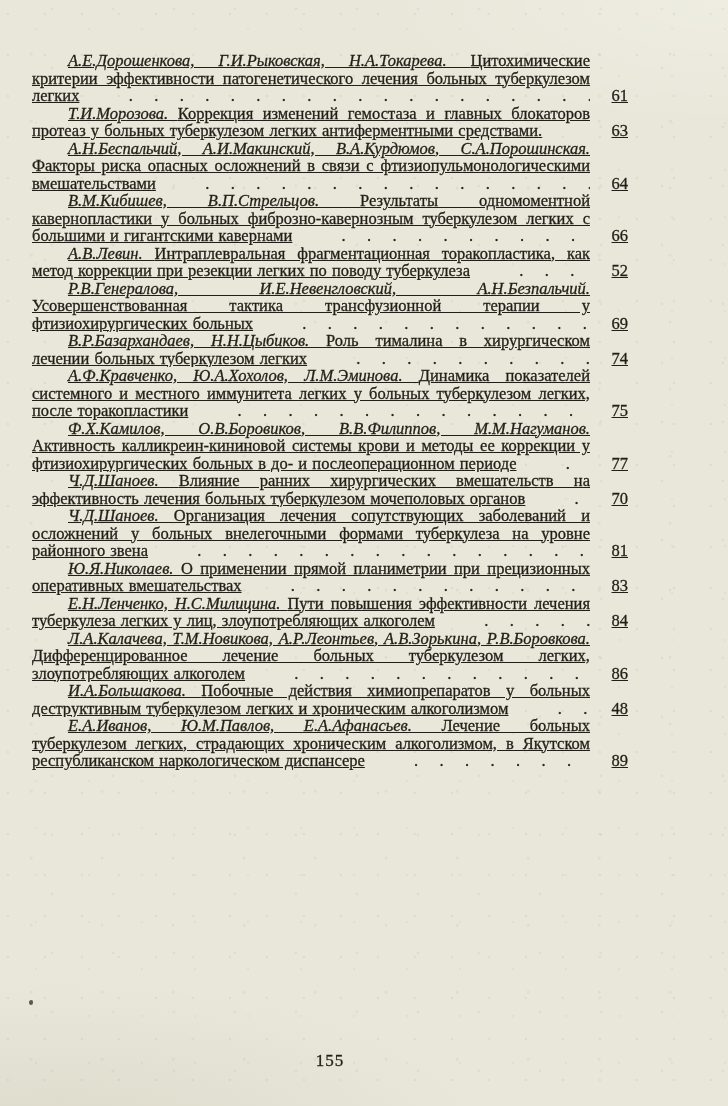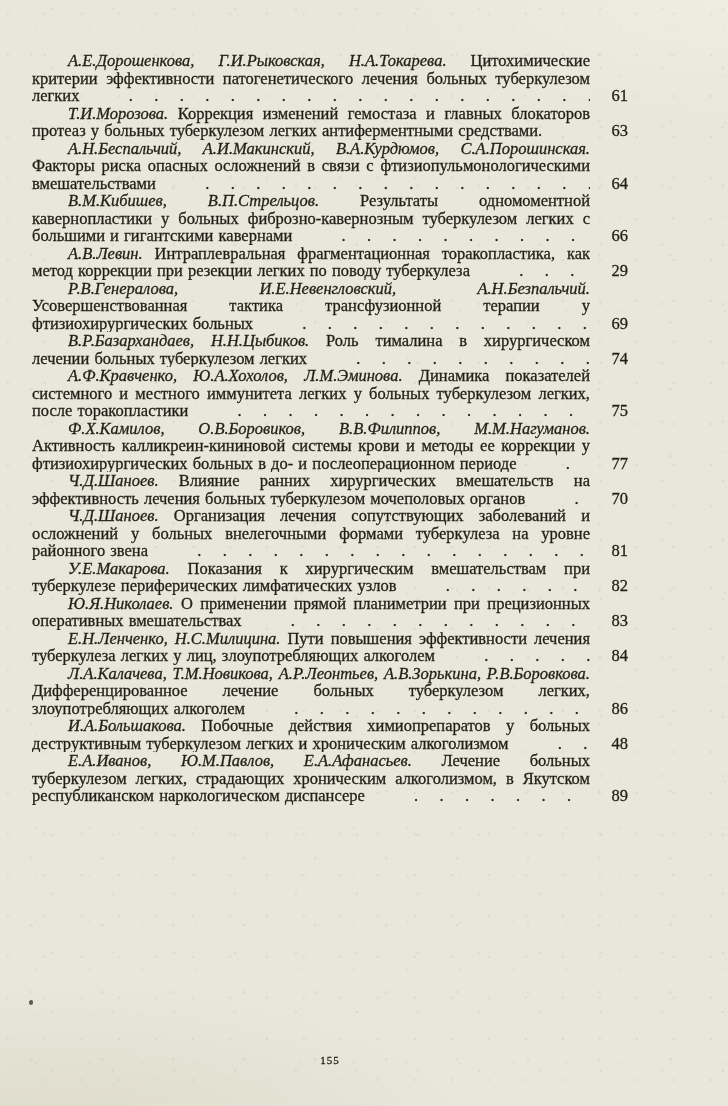--- a/index.html
+++ b/index.html
@@ -25,20 +25,21 @@
       radial-gradient(620px 240px at 8% 104%, rgba(175,170,145,0.22), rgba(0,0,0,0) 70%),
       radial-gradient(500px 180px at 100% 0%, rgba(255,255,250,0.25), rgba(0,0,0,0) 70%);
     background-size: 37px 41px, 53px 47px, 71px 67px, 61px 59px, 100% 100%, 100% 100%;
   }
 
   .sheet {
     position: absolute;
     inset: 0;
     box-sizing: border-box;
     padding: 52px 100px 0 32px;
+    text-decoration: underline;
   }
 
   .toc { width: 596px; }
 
   .entry { display: flex; }
 
   .entry-text {
     width: 558px;
     text-align: justify;
     text-indent: 36px;
@@ -65,21 +66,21 @@
     align-items: flex-end;
     justify-content: flex-end;
   }
 
   .folio {
     position: absolute;
     top: 1052px;
     left: 0;
     width: 660px;
     text-align: center;
-    font-size: 11px;
+    font-size: 17px;
     letter-spacing: 1px;
   }
 
   .ink-speck {
     position: absolute;
     left: 29px;
     top: 1000px;
     width: 4px;
     height: 5px;
     border-radius: 60% 40% 55% 45%;
@@ -107,21 +108,21 @@
     <div class="entry-page">64</div>
   </div>
 
   <div class="entry">
     <div class="entry-text"><span class="authors">В.М.Кибишев, В.П.Стрельцов. </span><span class="title">Результаты одномоментной кавернопластики у больных фиброзно-кавернозным туберкулезом легких с большими и гигантскими кавернами</span><span class="leader"></span></div>
     <div class="entry-page">66</div>
   </div>
 
   <div class="entry">
     <div class="entry-text"><span class="authors">А.В.Левин. </span><span class="title">Интраплевральная фрагментационная торакопластика, как метод коррекции при резекции легких по поводу туберкулеза</span><span class="leader"></span></div>
-    <div class="entry-page">29</div>
+    <div class="entry-page">52</div>
   </div>
 
   <div class="entry">
     <div class="entry-text"><span class="authors">Р.В.Генералова, И.Е.Невенгловский, А.Н.Безпальчий. </span><span class="title">Усовершенствованная тактика трансфузионной терапии у фтизиохирургических больных</span><span class="leader"></span></div>
     <div class="entry-page">69</div>
   </div>
 
 
 
   <div class="entry">
@@ -143,24 +144,20 @@
   <div class="entry">
     <div class="entry-text"><span class="authors">Ч.Д.Шаноев. </span><span class="title">Влияние ранних хирургических вмешательств на эффективность лечения больных туберкулезом мочеполовых органов</span><span class="leader"></span></div>
     <div class="entry-page">70</div>
   </div>
 
   <div class="entry">
     <div class="entry-text"><span class="authors">Ч.Д.Шаноев. </span><span class="title">Организация лечения сопутствующих заболеваний и осложнений у больных внелегочными формами туберкулеза на уровне районного звена</span><span class="leader"></span></div>
     <div class="entry-page">81</div>
   </div>
 
-  <div class="entry">
-    <div class="entry-text"><span class="authors">У.Е.Макарова. </span><span class="title">Показания к хирургическим вмешательствам при туберкулезе периферических лимфатических узлов</span><span class="leader"></span></div>
-    <div class="entry-page">82</div>
-  </div>
 
   <div class="entry">
     <div class="entry-text"><span class="authors">Ю.Я.Николаев. </span><span class="title">О применении прямой планиметрии при прецизионных оперативных вмешательствах</span><span class="leader"></span></div>
     <div class="entry-page">83</div>
   </div>
 
   <div class="entry">
     <div class="entry-text"><span class="authors">Е.Н.Ленченко, Н.С.Милицина. </span><span class="title">Пути повышения эффективности лечения туберкулеза легких у лиц, злоупотребляющих алкоголем</span><span class="leader"></span></div>
     <div class="entry-page">84</div>
   </div>

